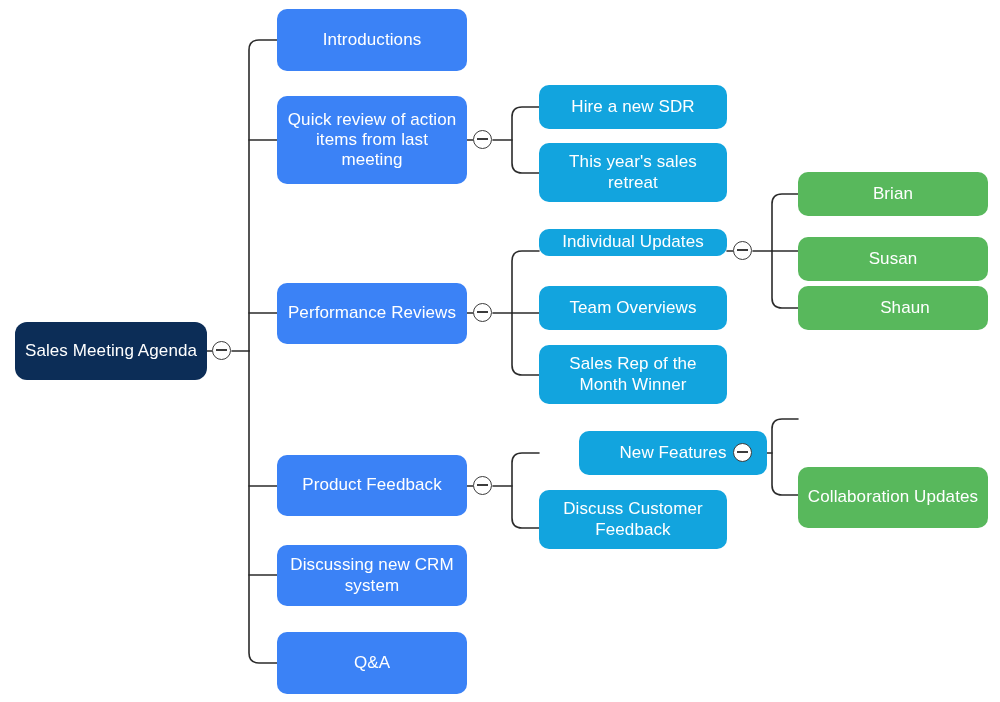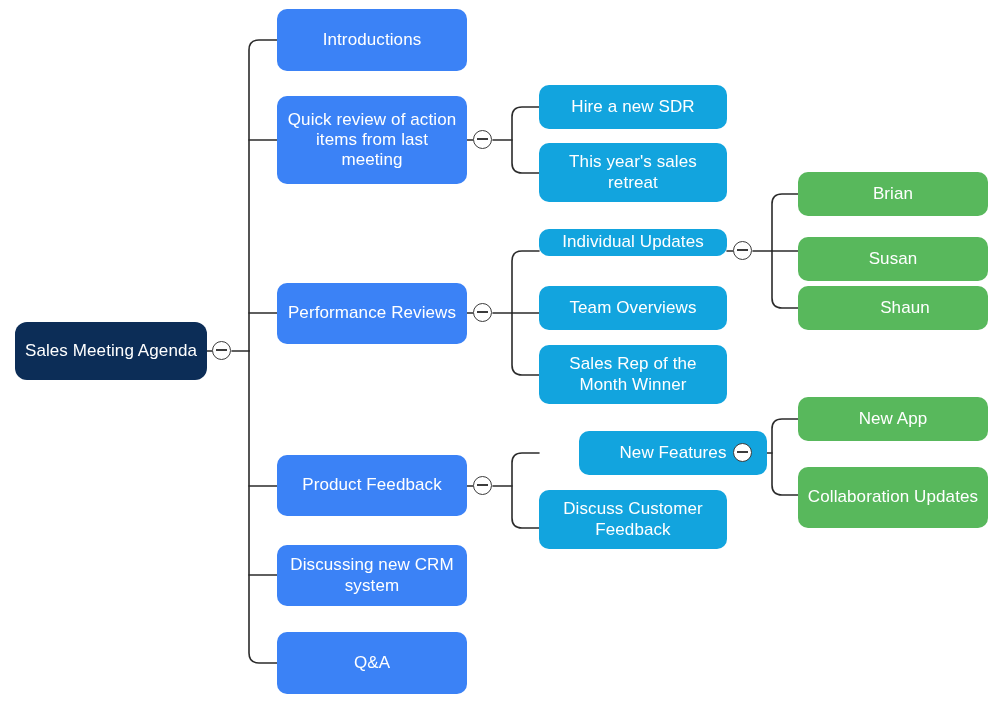--- a/index.html
+++ b/index.html
@@ -124,23 +124,20 @@
   </div>
 
   <div class="node lvl-2" style="left:277px;top:455px;width:190px;height:61px;">
     <span>Product Feedback</span>
   </div>
 
   <div class="node lvl-3" style="left:539px;top:431px;width:188px;height:44px;margin-left:40px;">
     <span>New Features</span>
   </div>
 
-  <div class="node lvl-4" style="left:798px;top:397px;width:190px;height:44px;">
-    <span>New App</span>
-  </div>
 
   <div class="node lvl-4" style="left:798px;top:455px;width:190px;height:61px;margin-top:12px;">
     <span>Collaboration Updates</span>
   </div>
 
   <div class="node lvl-3" style="left:539px;top:490px;width:188px;height:59px;">
     <span>Discuss Customer Feedback</span>
   </div>
 
   <div class="node lvl-2" style="left:277px;top:545px;width:190px;height:61px;">

